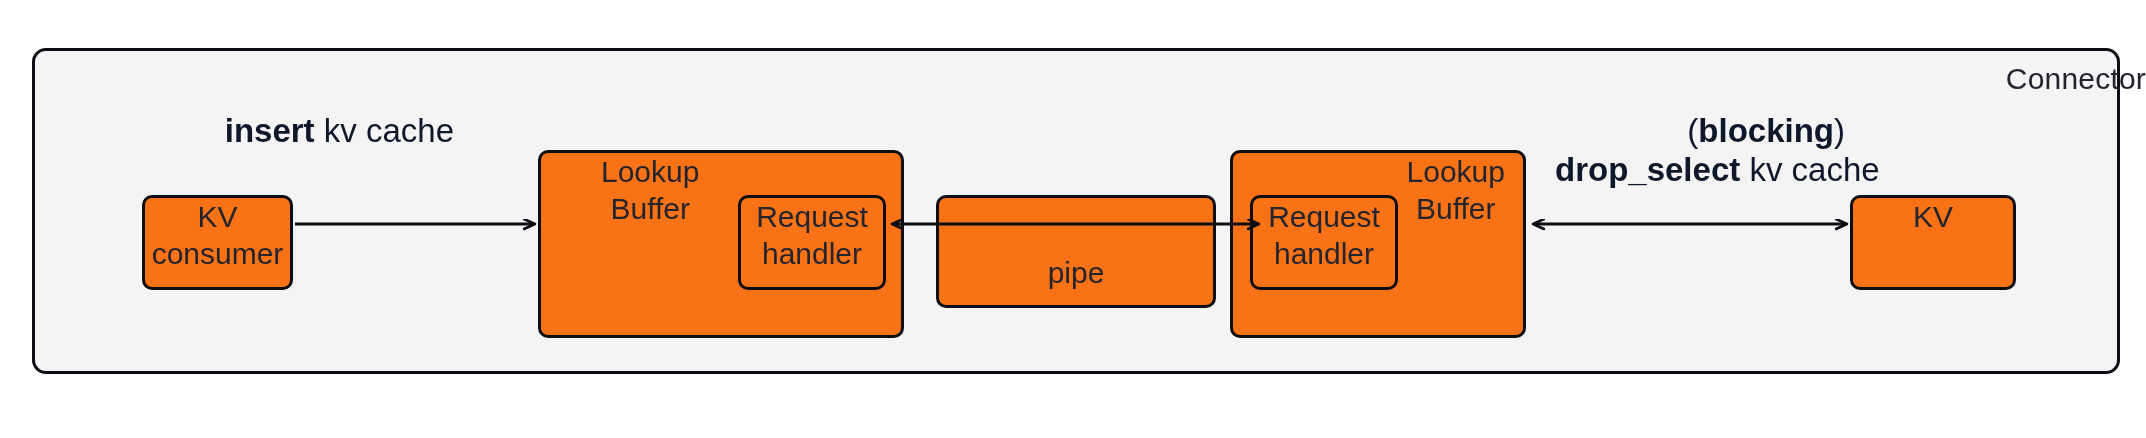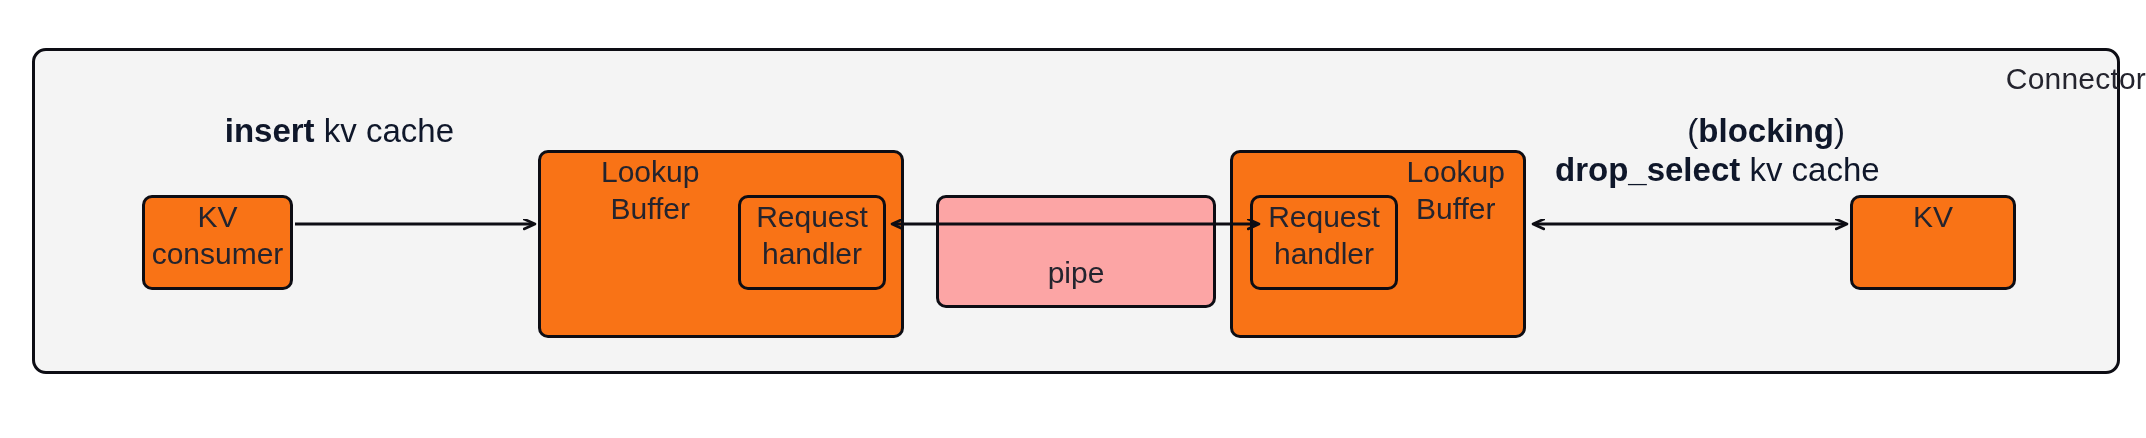--- a/index.html
+++ b/index.html
@@ -50,21 +50,21 @@
     border: 3px solid #0d0d14;
     border-radius: 10px;
     color: #24242e;
     display: flex;
     justify-content: center;
     text-align: center;
     line-height: 1.24;
     font-size: 30px;
   }
   .node.green {
-    background: #fca5a5;
+    background: #f97316;
   }
 
   
   #kv-producer   { left: 142px;  top: 195px; width: 151px; height: 95px; }
   #lookup-left   { left: 538px;  top: 150px; width: 366px; height: 188px;
                    justify-content: flex-start; padding-left: 60px; }
   #handler-left  { left: 738px;  top: 195px; width: 148px; height: 95px; }
   #pipe          { left: 936px;  top: 195px; width: 280px; height: 113px;
                    align-items: flex-end; padding-bottom: 14px; }
   #lookup-right  { left: 1230px; top: 150px; width: 296px; height: 188px;

